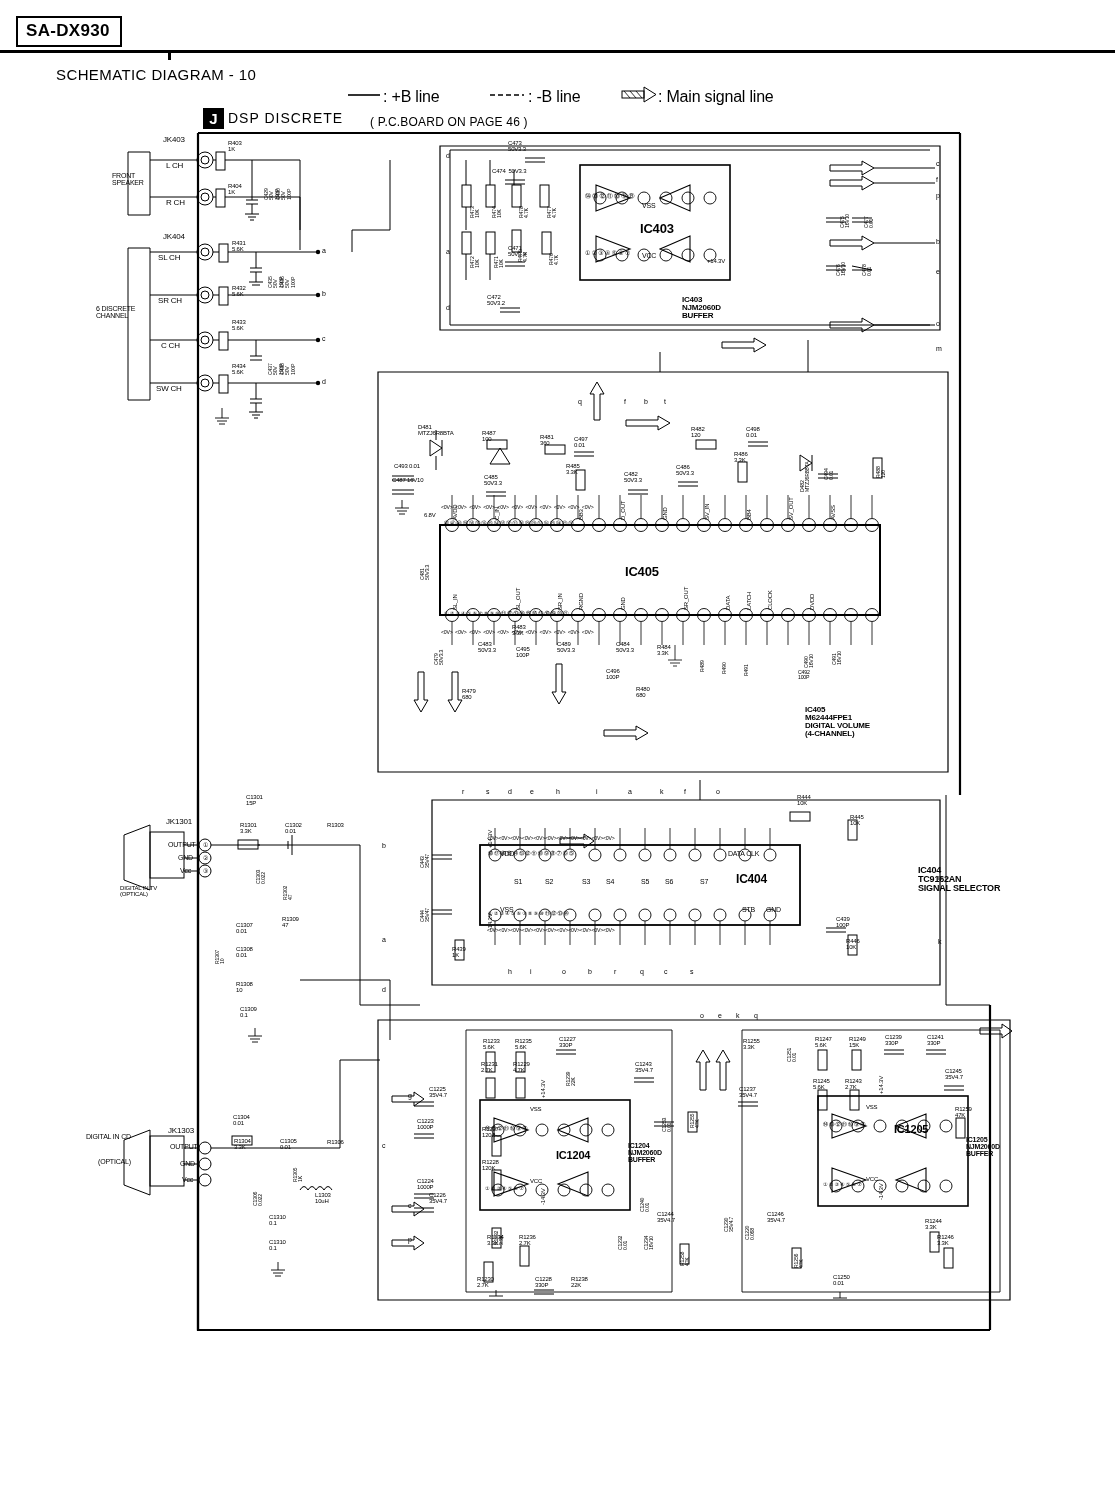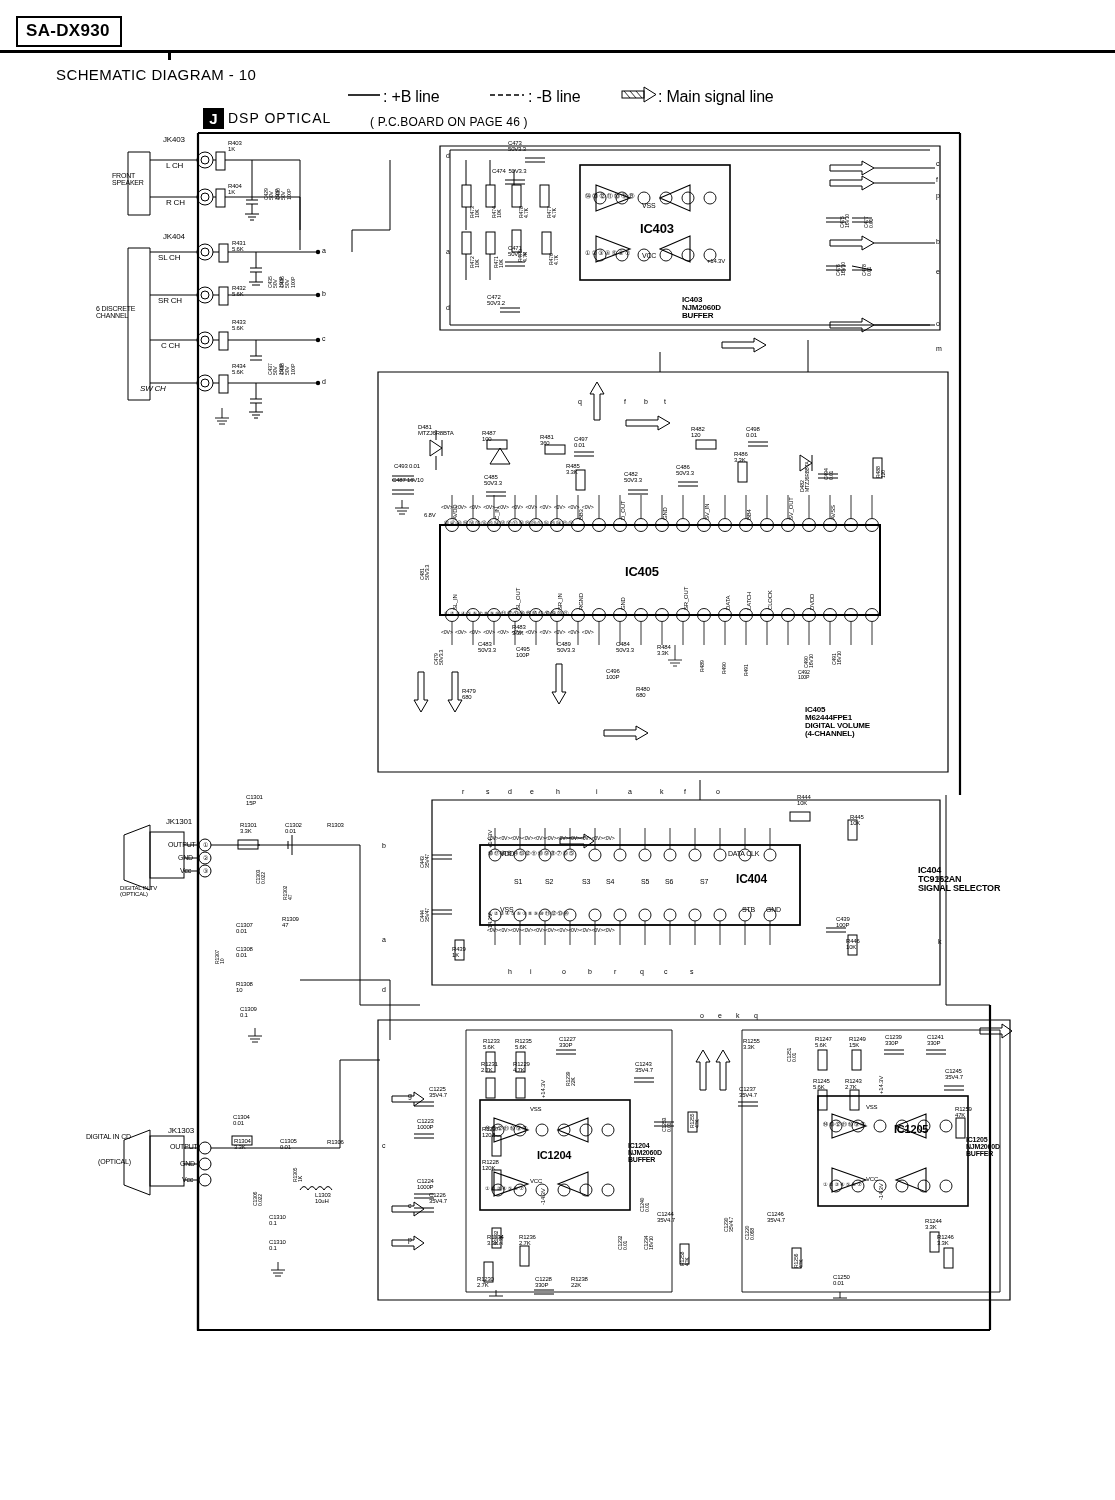--- a/index.html
+++ b/index.html
@@ -47,21 +47,21 @@
       <line x1="630" y1="91" x2="636" y2="98" stroke="#000" stroke-width=".8"></line>
       <line x1="636" y1="91" x2="642" y2="98" stroke="#000" stroke-width=".8"></line>
       <polygon points="644,87 656,94.5 644,102" fill="none" stroke="#000" stroke-width="1"></polygon>
     </g>
   </svg>
   <div class="lbl t10" style="left:383px;top:89px;">: +B line</div>
   <div class="lbl t10" style="left:528px;top:89px;">: -B line</div>
   <div class="lbl t10" style="left:658px;top:89px;">: Main signal line</div>
 
   <div class="sec-badge">J</div>
-  <div id="sec-title">DSP  OPTICAL</div>
+  <div id="sec-title">DSP  DISCRETE</div>
   <div id="sec-sub">( P.C.BOARD ON PAGE 46 )</div>
 
   <svg class="draw" viewBox="0 0 1115 1500">
     <g fill="none" stroke="#000" stroke-width="1">
 
       <path d="M198 133 L198 1330 L990 1330" stroke-width="2.2"></path>
       <path d="M960 133 L960 795" stroke-width="2.2"></path>
       <path d="M198 133 L960 133" stroke-width="2.2"></path>
       <path d="M990 1330 L990 1005" stroke-width="2.2"></path>
 
@@ -605,21 +605,21 @@
   <div class="lbl t7" style="left:112px;top:172px;">FRONT
 SPEAKER</div>
   <div class="lbl t8" style="left:166px;top:162px;">L CH</div>
   <div class="lbl t8" style="left:166px;top:199px;">R CH</div>
   <div class="lbl t8" style="left:163px;top:233px;">JK404</div>
   <div class="lbl t7" style="left:96px;top:305px;">6 DISCRETE
 CHANNEL</div>
   <div class="lbl t8" style="left:158px;top:254px;">SL CH</div>
   <div class="lbl t8" style="left:158px;top:297px;">SR CH</div>
   <div class="lbl t8" style="left:161px;top:342px;">C CH</div>
-  <div class="lbl t8" style="left:140px;top:385px;font-style:italic;">SW CH</div>
+  <div class="lbl t8" style="left:156px;top:385px;">SW CH</div>
   <div class="lbl t8" style="left:166px;top:818px;">JK1301</div>
   <div class="lbl t7" style="left:168px;top:841px;">OUTPUT</div>
   <div class="lbl t7" style="left:178px;top:854px;">GND</div>
   <div class="lbl t7" style="left:180px;top:867px;">Vcc</div>
   <div class="lbl t6" style="left:120px;top:885px;">DIGITAL IN TV
 (OPTICAL)</div>
   <div class="lbl t8" style="left:168px;top:1127px;">JK1303</div>
   <div class="lbl t7" style="left:86px;top:1133px;">DIGITAL IN CD</div>
   <div class="lbl t7" style="left:98px;top:1158px;">(OPTICAL)</div>
   <div class="lbl t7" style="left:170px;top:1143px;">OUTPUT</div>
@@ -635,21 +635,21 @@
 BUFFER</div>
   <div class="lbl t13 b" style="left:625px;top:565px;">IC405</div>
   <div class="lbl t8 b" style="left:805px;top:706px;">IC405
 M62444FPE1
 DIGITAL VOLUME
 (4-CHANNEL)</div>
   <div class="lbl t12 b" style="left:736px;top:873px;font-size:12px;">IC404</div>
   <div class="lbl t9 b" style="left:918px;top:866px;">IC404
 TC9162AN
 SIGNAL SELECTOR</div>
-  <div class="lbl t11 b" style="left:496px;top:1150px;">IC1204</div>
+  <div class="lbl t11 b" style="left:515px;top:1150px;">IC1204</div>
   <div class="lbl t7 b" style="left:628px;top:1142px;">IC1204
 NJM2060D
 BUFFER</div>
   <div class="lbl t11 b" style="left:853px;top:1124px;">IC1205</div>
   <div class="lbl t7 b" style="left:966px;top:1136px;">IC1205
 NJM2060D
 BUFFER</div>
 
   <div class="lbl t7" style="left:642px;top:202px;">VSS</div>
   <div class="lbl t7" style="left:642px;top:252px;">VCC</div>

